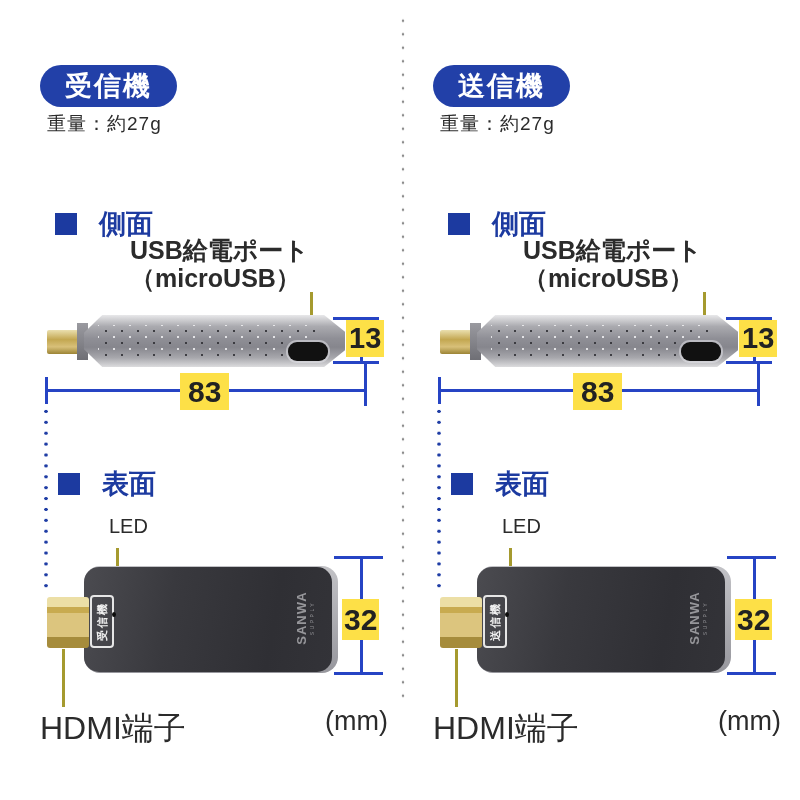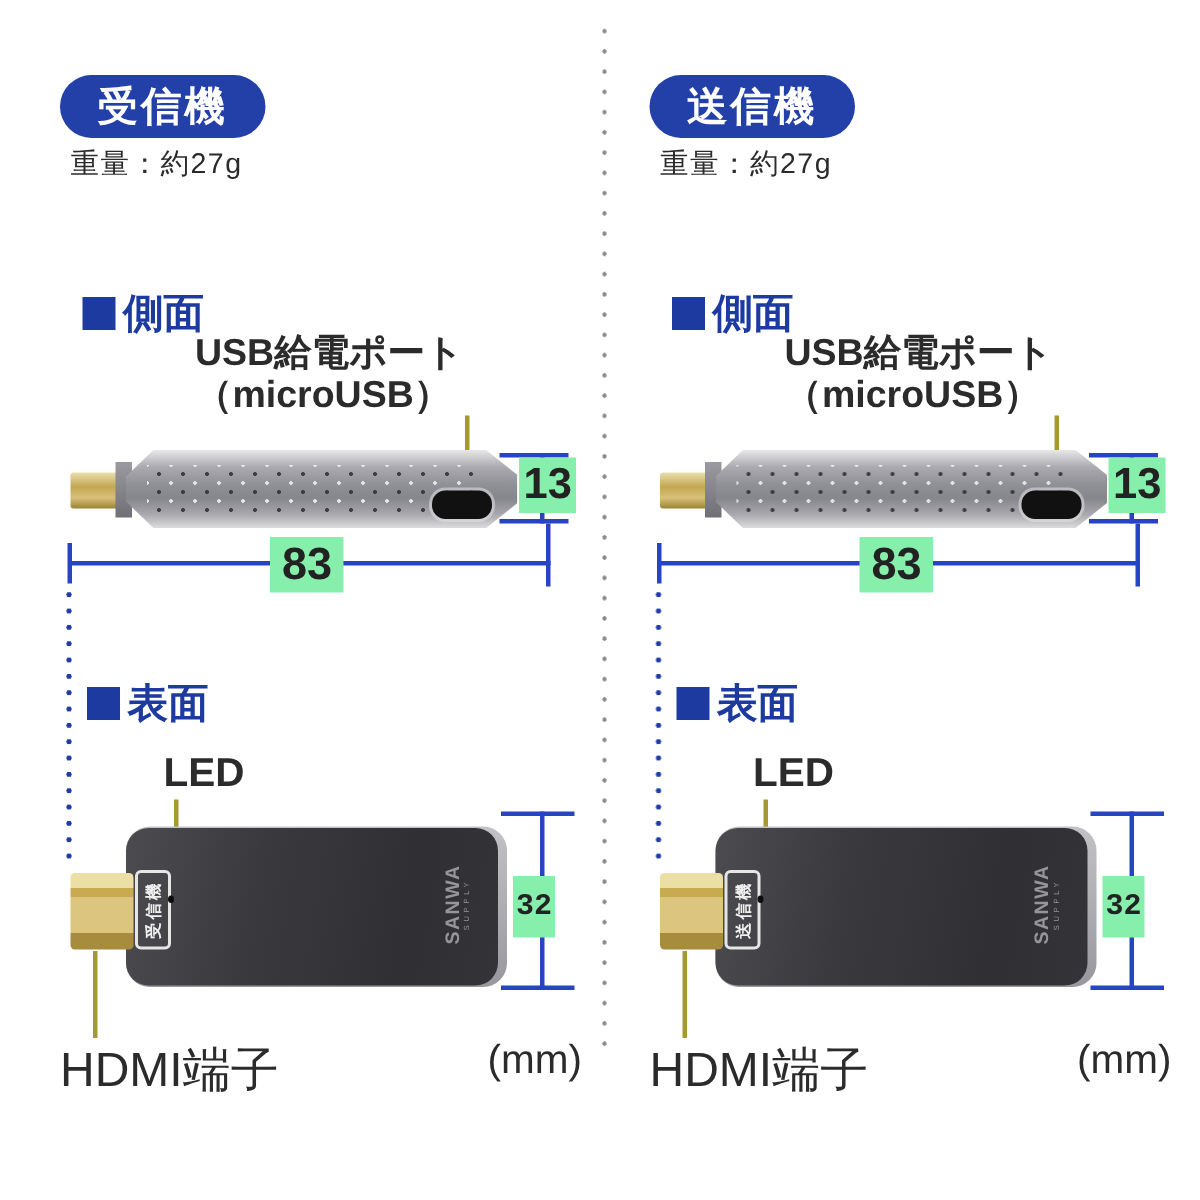--- a/index.html
+++ b/index.html
@@ -5,40 +5,40 @@
   html,body{margin:0;padding:0;background:#fff;}
   body{width:800px;height:800px;position:relative;overflow:hidden;
        font-family:"Liberation Sans","DejaVu Sans",sans-serif;color:#2b2b2b;}
   .abs{position:absolute;}
 
   
   #separator{left:401px;top:14px;width:4px;height:684px;
     background-image:radial-gradient(circle,#8c8c8c 1.3px,transparent 1.6px);
     background-size:4px 13.5px;}
 
-  .col{position:absolute;top:0;width:400px;height:708px;}
+  .col{position:absolute;top:15px;width:400px;height:708px;}
   #col-left{left:0;}
   #col-right{left:393px;}
 
   
   .badge{left:40px;top:50px;height:42px;padding:0 25px;border-radius:21px;
     background:#2240a8;color:#fff;font-size:27px;font-weight:700;letter-spacing:2px;
     display:flex;align-items:center;justify-content:center;}
   .weight{left:47px;top:96px;font-size:19px;font-weight:400;letter-spacing:1px;}
 
   
-  .sec{display:flex;align-items:center;gap:5px;font-size:27px;font-weight:700;color:#1c3aa0;}
+  .sec{display:flex;align-items:center;gap:22px;font-size:27px;font-weight:700;color:#1c3aa0;}
   .sec .sq{width:22px;height:22px;background:#1c3aa0;flex:0 0 auto;}
   .sec-side{left:55px;top:191px;}
   .sec-front{left:58px;top:451px;}
 
   
   .usb-label{left:130px;top:221px;width:210px;text-align:left;
     font-size:25px;line-height:28px;font-weight:700;}
-  .led-label{left:109px;top:500px;font-size:27px;font-weight:700;}
+  .led-label{left:109px;top:500px;font-size:20px;font-weight:400;}
   .hdmi-label{left:40px;top:692px;font-size:32px;font-weight:400;text-align:right;}
   .units{left:294px;top:691px;width:94px;text-align:right;font-size:27px;font-weight:400;}
 
   
   .pointer{width:3px;background:#a59a2f;}
   .usb-pointer{left:310px;top:277px;height:54px;}
   .led-pointer{left:116px;top:533px;height:63px;}
   .hdmi-pointer{left:62px;top:634px;height:58px;}
 
   
@@ -60,24 +60,24 @@
   .dim{background:#2644c4;}
   .d13-top{left:333px;top:302px;width:46px;height:3px;}
   .d13-bot{left:333px;top:346px;width:46px;height:3px;}
   .d13-v{left:360px;top:302px;width:3px;height:47px;}
   .d83-h{left:46px;top:374px;width:321px;height:3px;}
   .d83-capl{left:45px;top:362px;width:3px;height:27px;}
   .d83-capr{left:364px;top:349px;width:3px;height:42px;}
   .d32-top{left:334px;top:541px;width:49px;height:3px;}
   .d32-bot{left:334px;top:657px;width:49px;height:3px;}
   .d32-v{left:360px;top:541px;width:3px;height:119px;}
-  .dim-num{font-weight:700;color:#222;background:#86efac;z-index:2;}
+  .dim-num{font-weight:700;color:#222;background:#fde047;z-index:2;}
   .d13-num{left:346px;top:305px;font-size:29px;padding:0 3px;line-height:37px;}
   .d83-num{left:168px;top:358px;font-size:30px;padding:0 8px;line-height:37px;margin-left:12px;}
-  .d32-num{left:342px;top:584px;font-size:20px;padding:2px 2px;line-height:37px;font-family:Liberation Mono, monospace;}
+  .d32-num{left:342px;top:584px;font-size:30px;padding:2px 2px;line-height:37px;}
 
   
   .leader{left:44px;top:391px;width:4px;height:186px;
     background-image:radial-gradient(circle,#1f3da5 1.6px,transparent 1.9px);
     background-size:4px 10.9px;}
 
   
   .fd-rim{left:84px;top:551px;width:254px;height:107px;border-radius:16px;
     background:linear-gradient(#c2c2c6,#97979d);}
   .fd-body{left:84px;top:552px;width:248px;height:105px;border-radius:15px;

